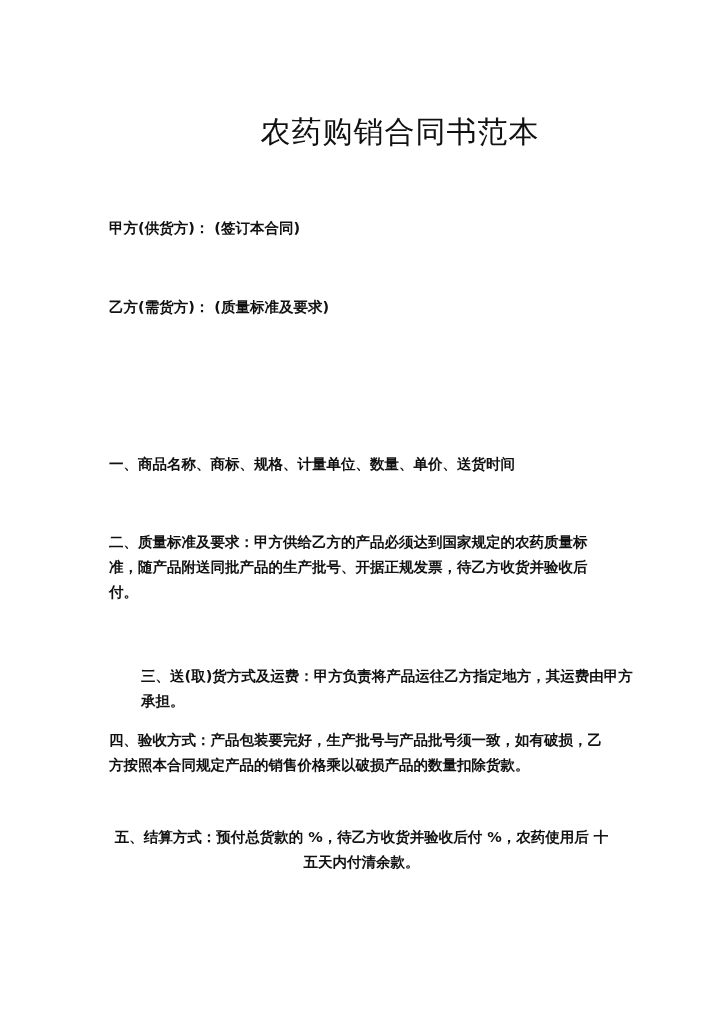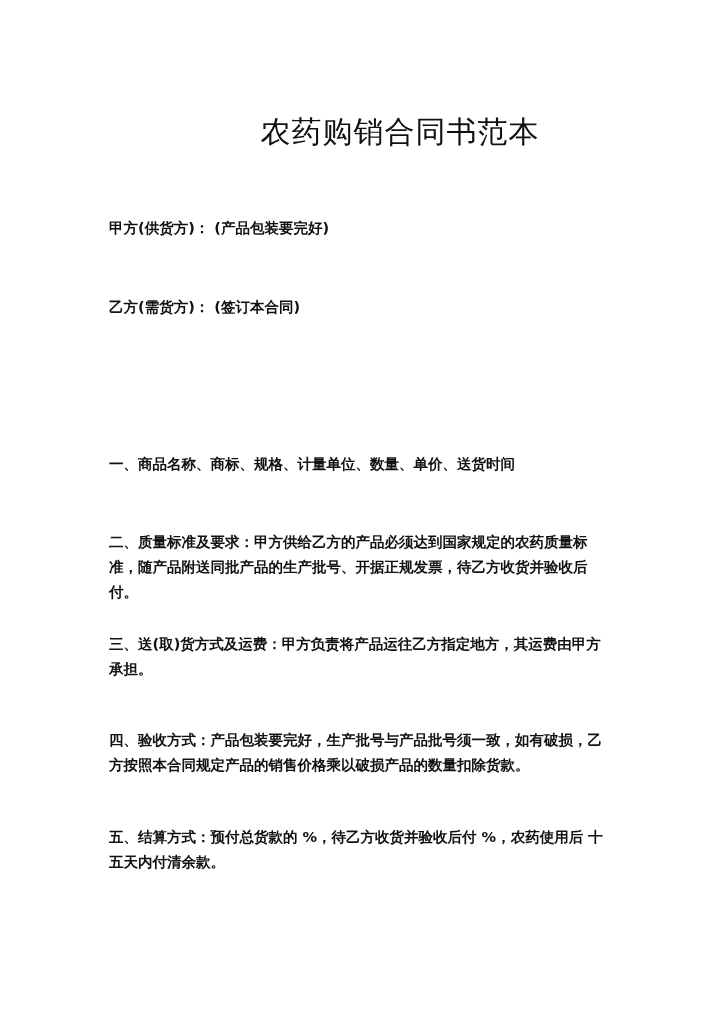--- a/index.html
+++ b/index.html
@@ -11,20 +11,20 @@
            padding-left: 80px; box-sizing: border-box; }
   .para { position: absolute; left: 109px; width: 505px; font-size: 14.5px;
           font-weight: bold; line-height: 25px; color: #111; letter-spacing: 0px; }
 </style>
 </head>
 <body>
 
 <div class="page">
   <div class="title">农药购销合同书范本</div>
 
-  <div class="para" style="top:216px;">甲方(供货方)：   (产品包装要完好)</div>
-  <div class="para" style="top:295px;">乙方(需货方)：   (签订本合同)</div>
+  <div class="para" style="top:216px;">甲方(供货方)：   (签订本合同)</div>
+  <div class="para" style="top:295px;">乙方(需货方)：   (质量标准及要求)</div>
   <div class="para" style="top:452px;">一、商品名称、商标、规格、计量单位、数量、单价、送货时间</div>
   <div class="para" style="top:530px;">二、质量标准及要求：甲方供给乙方的产品必须达到国家规定的农药质量标准，随产品附送同批产品的生产批号、开据正规发票，待乙方收货并验收后付。</div>
-  <div class="para" style="top:632px;">三、送(取)货方式及运费：甲方负责将产品运往乙方指定地方，其运费由甲方承担。</div>
+  <div class="para" style="top:664px;margin-left:32px;">三、送(取)货方式及运费：甲方负责将产品运往乙方指定地方，其运费由甲方承担。</div>
   <div class="para" style="top:728px;">四、验收方式：产品包装要完好，生产批号与产品批号须一致，如有破损，乙方按照本合同规定产品的销售价格乘以破损产品的数量扣除货款。</div>
-  <div class="para" style="top:825px;">五、结算方式：预付总货款的 %，待乙方收货并验收后付 %，农药使用后 十五天内付清余款。</div>
+  <div class="para" style="top:825px;text-align:center;">五、结算方式：预付总货款的 %，待乙方收货并验收后付 %，农药使用后 十五天内付清余款。</div>
 </div>
 
 </body></html>

